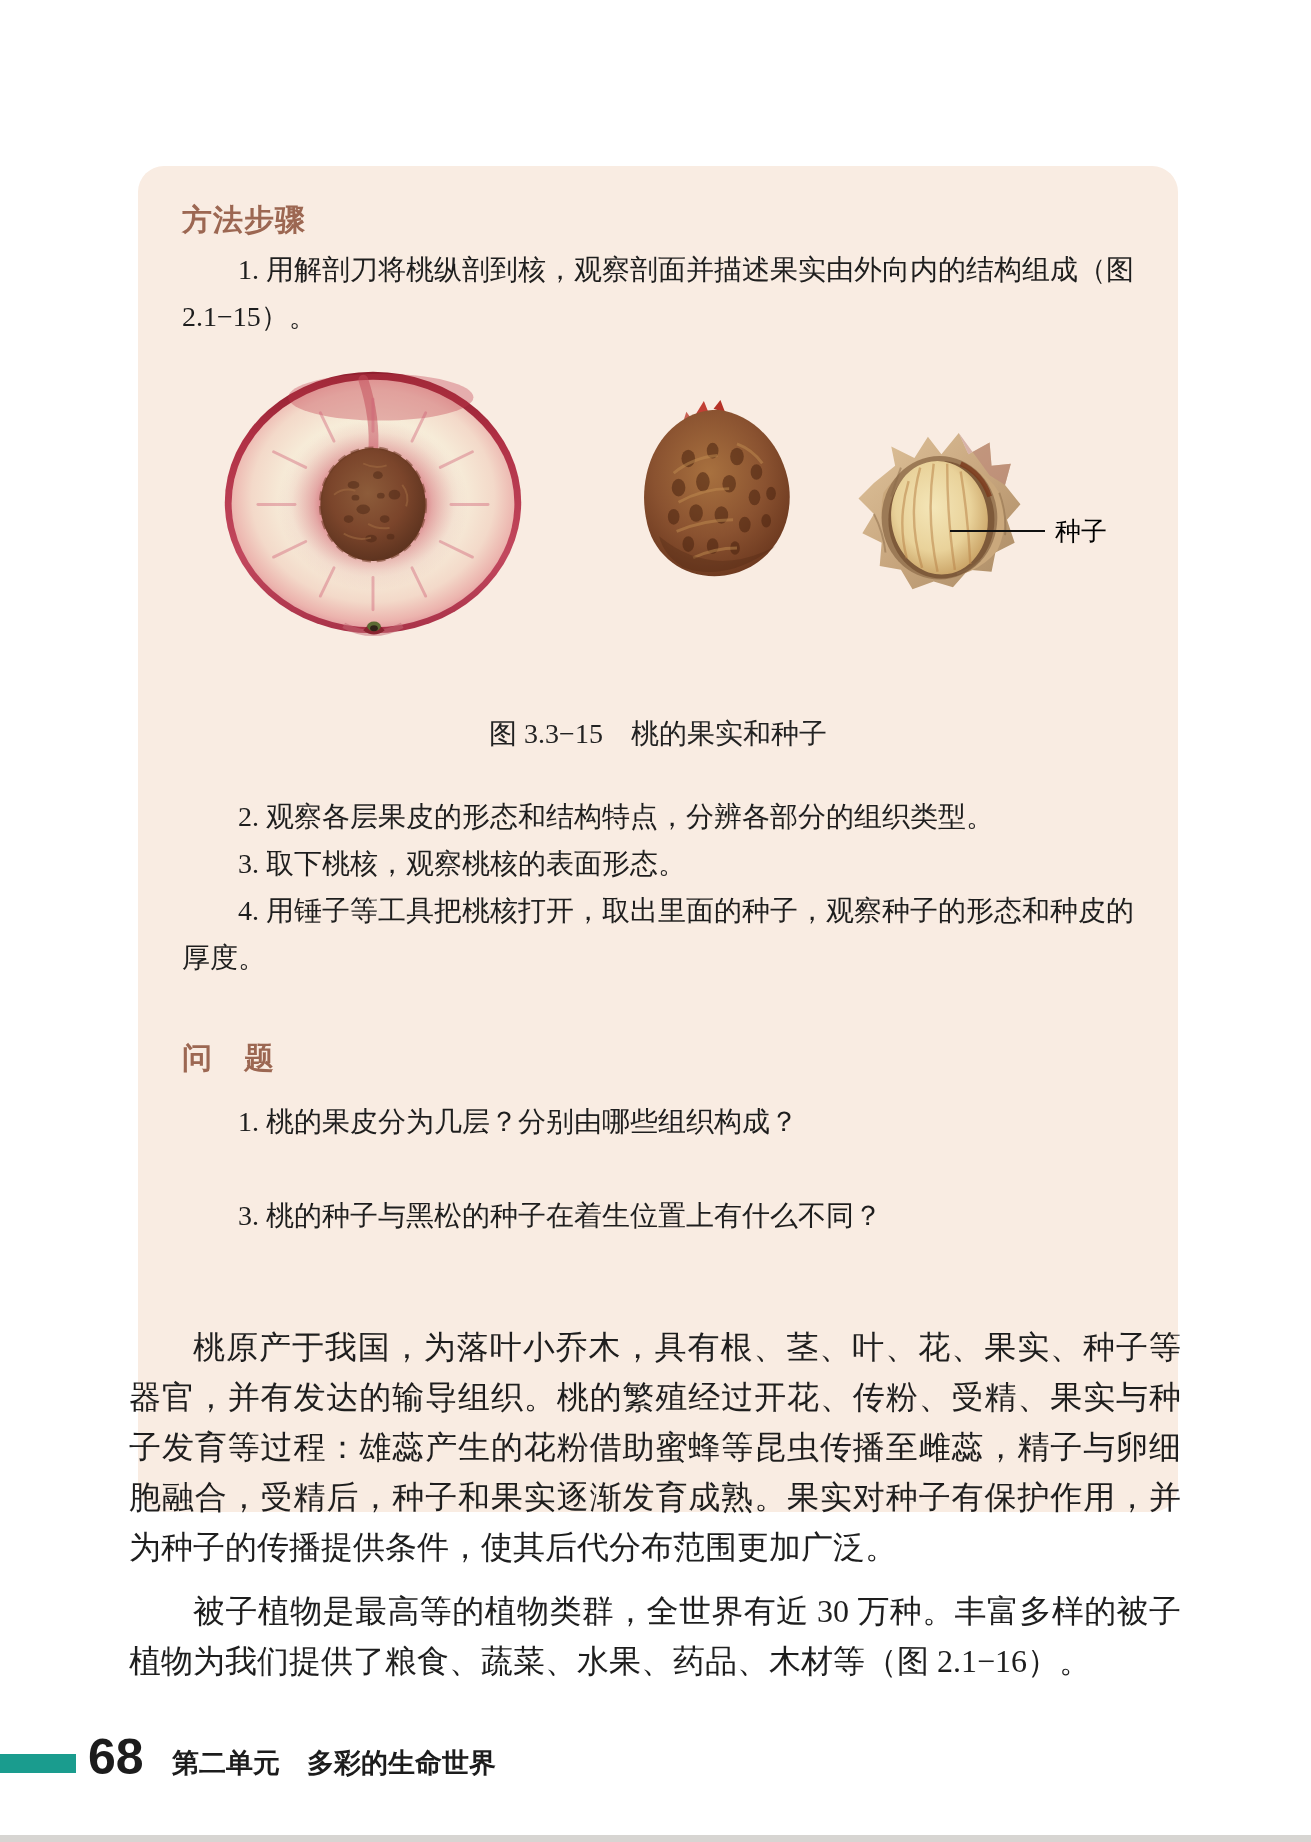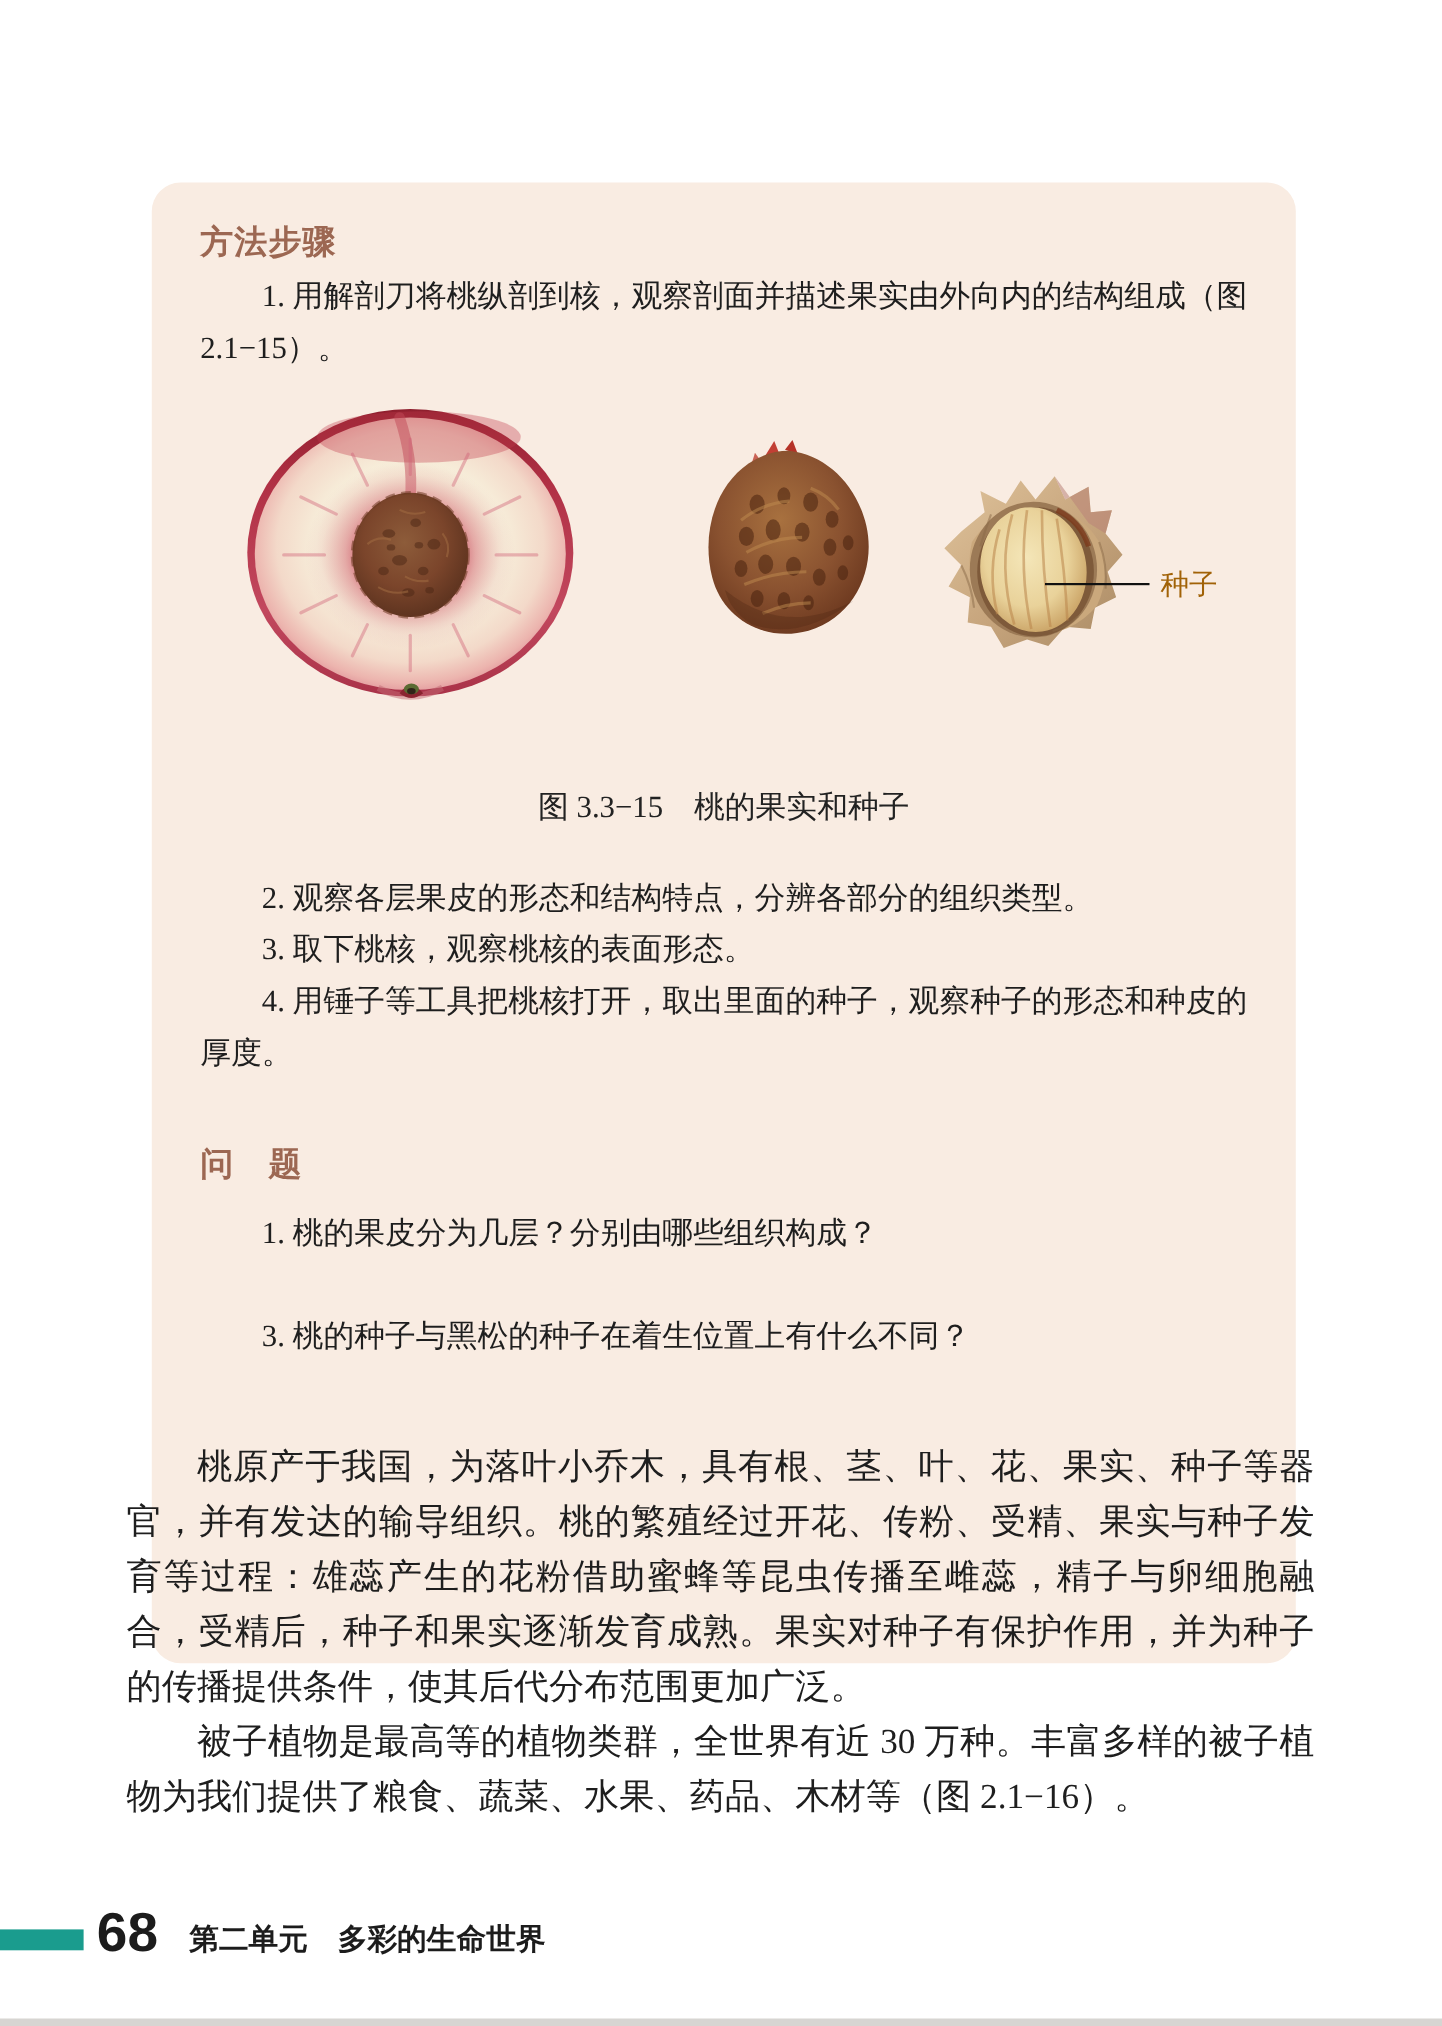--- a/index.html
+++ b/index.html
@@ -22,26 +22,26 @@
   }
   .question{text-indent:2em;}
   .safety{font-size:28px;line-height:47px;text-indent:2em;margin:0;}
   .safety-label{
     font-family:"Liberation Sans","DejaVu Sans",sans-serif;font-weight:bold;
     color:var(--safety-orange,#b05c38);
   }
   .figure-area{position:absolute;left:0;top:0;width:100%;height:100%;pointer-events:none;}
   .fig-item{position:absolute;}
   .leader-line{position:absolute;height:2px;background:#111;}
-  .seed-label{position:absolute;font-size:26px;color:#a16207;}
+  .seed-label{position:absolute;font-size:26px;color:#000000;}
   .fig-caption{
     position:absolute;left:0;width:100%;text-align:center;font-size:28px;color:#222;
   }
   .body-text{position:absolute;left:115px;top:1308px;width:1080px;}
-  .body-text p{font-size:32px;line-height:50px;text-indent:2em;text-align:justify;margin:0;}
+  .body-text p{font-size:32px;line-height:50px;text-indent:2em;text-align:justify;margin:14px;}
   .footer{position:absolute;left:0;top:1728px;width:100%;height:60px;}
   .footer-bar{position:absolute;left:0;top:26px;width:76px;height:19px;background:var(--footer-teal,#1a9c8e);}
   .page-number{
     position:absolute;left:88px;top:0px;
     font-family:"Liberation Sans","DejaVu Sans",sans-serif;font-weight:bold;font-size:50px;color:#1c1c1c;
   }
   .unit-label{
     position:absolute;left:172px;top:17px;
     font-family:"Liberation Sans","DejaVu Sans",sans-serif;font-weight:bold;font-size:27px;color:#1c1c1c;
   }

